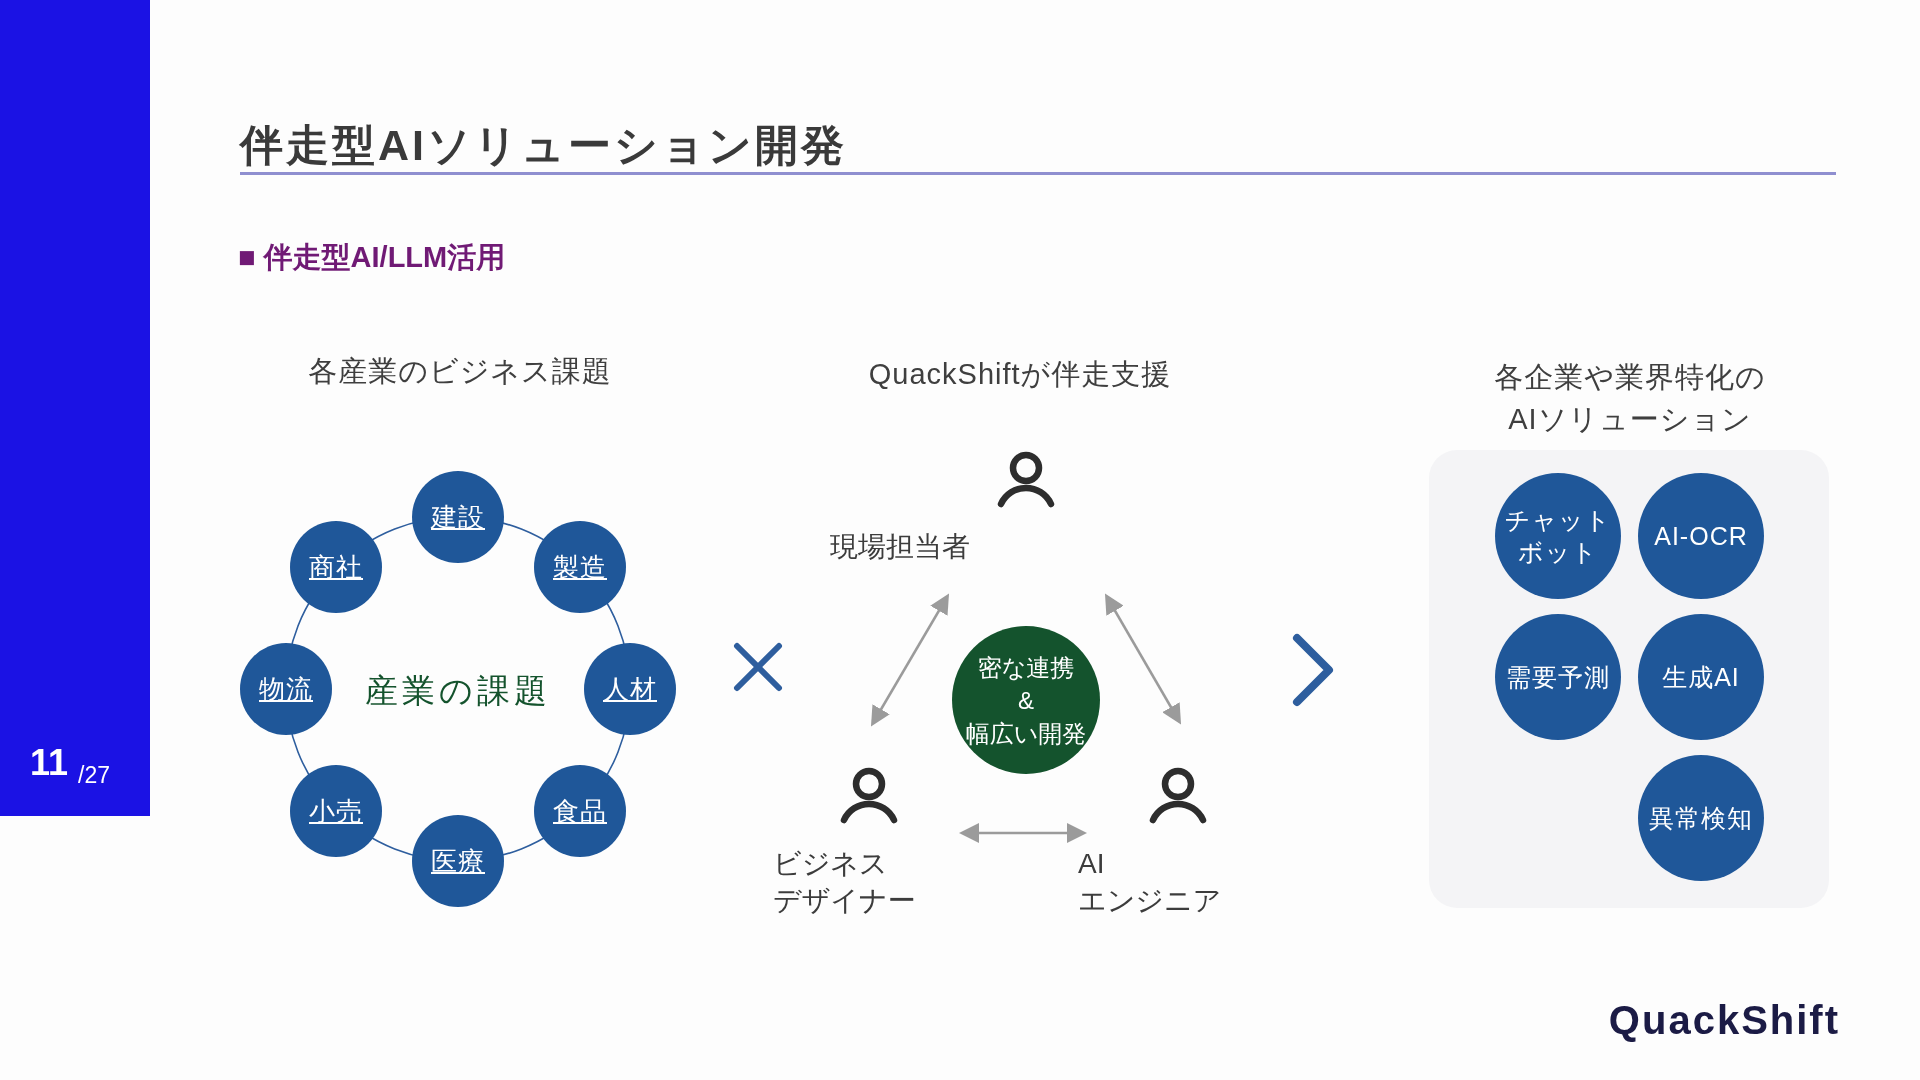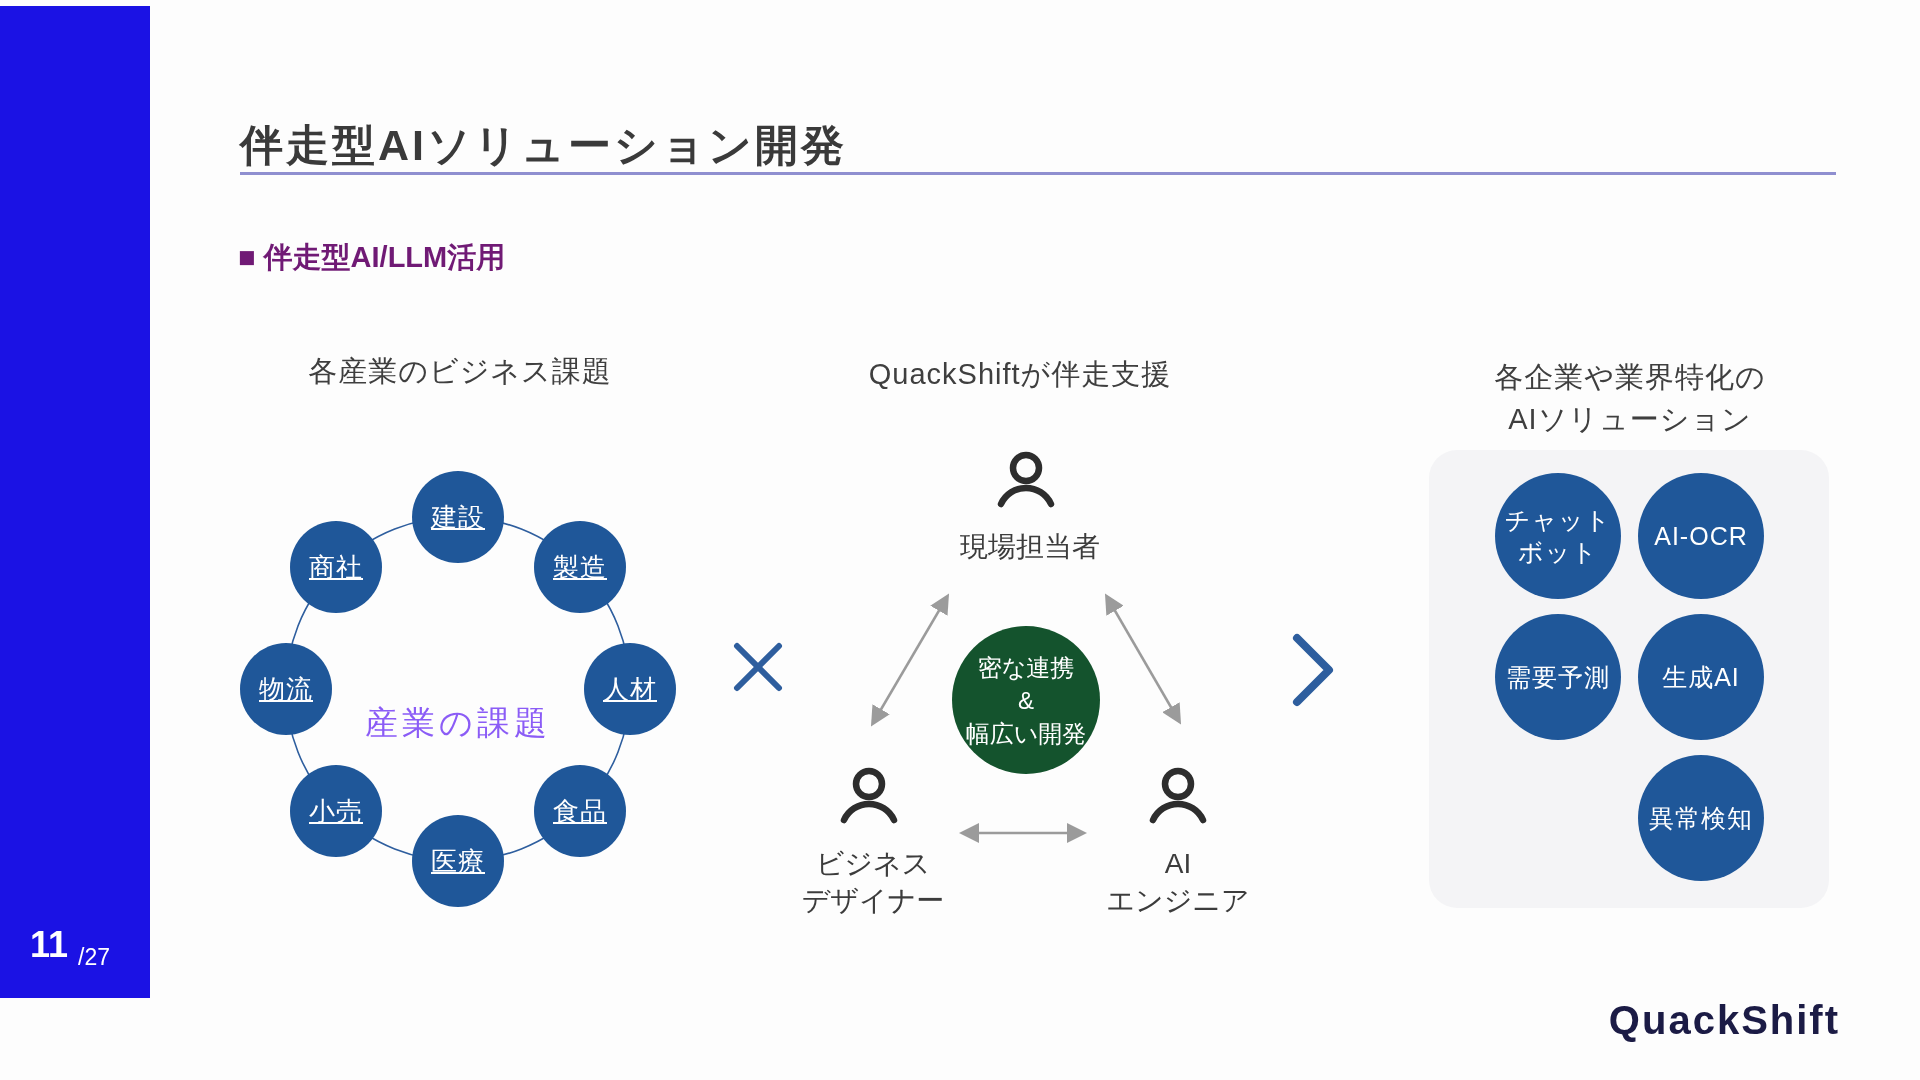--- a/index.html
+++ b/index.html
@@ -2,21 +2,21 @@
 <html><head>
 <meta charset="utf-8">
 <style>
   html,body{margin:0;padding:0;background:#e8e8e8;}
   .slide{
     position:relative;width:1920px;height:1080px;overflow:hidden;
     background:#FDFDFD;color:#3B3B3B;
     font-family:"Liberation Sans","DejaVu Sans",sans-serif;
   }
   
-  .sidebar{position:absolute;left:0;top:6px;width:150px;height:992px;background:#1B12E4;}
+  .sidebar{position:absolute;left:0;top:0;width:150px;height:816px;background:#1B12E4;}
   .page-num{position:absolute;left:30px;bottom:32px;color:#fff;display:flex;align-items:baseline;gap:10px;}
   .page-num .cur{font-size:36px;font-weight:700;}
   .page-num .tot{font-size:23px;font-weight:500;position:relative;top:8px;}
 
   
   .title{position:absolute;left:240px;top:88px;font-size:43px;font-weight:700;letter-spacing:3px;color:#3A3A3A;}
   .divider{position:absolute;left:240px;top:172px;width:1596px;height:3px;background:#8F8FD0;}
   .section-label{position:absolute;left:238px;top:238px;font-size:29px;font-weight:700;color:#701a75;}
 
   
@@ -28,30 +28,30 @@
   
   .wheel{position:absolute;left:238px;top:469px;width:440px;height:440px;}
   .wheel svg.ring{position:absolute;left:0;top:0;}
   .ind-circle{
     position:absolute;width:92px;height:92px;border-radius:50%;background:#1F5799;
     display:flex;align-items:center;justify-content:center;
     color:#fff;font-size:26px;font-weight:500;letter-spacing:1px;text-decoration:underline;
   }
   .wheel-center{
     position:absolute;left:70px;top:200px;width:300px;text-align:center;
-    font-size:33px;color:#8b5cf6;letter-spacing:4px;font-weight:500;margin-top:32px;
+    font-size:33px;color:#14532d;letter-spacing:4px;font-weight:500;
   }
 
   
   .op{position:absolute;}
 
   
   .triangle{position:absolute;left:830px;top:420px;width:400px;height:510px;}
   .person{position:absolute;width:64px;height:64px;}
-  .role{position:absolute;text-align:center;font-size:28px;color:#3C3C3C;line-height:37px;font-weight:500;}
+  .role{position:absolute;font-size:28px;color:#3C3C3C;line-height:37px;font-weight:500;}
   .collab-circle{
     position:absolute;left:122px;top:206px;width:148px;height:148px;border-radius:50%;
     background:#14532d;color:#fff;display:flex;flex-direction:column;
     align-items:center;justify-content:center;text-align:center;
     font-size:24px;line-height:33px;font-weight:500;
   }
   .tri-arrows{position:absolute;left:0;top:0;}
 
   
   .panel{position:absolute;left:1429px;top:450px;width:400px;height:458px;background:#F4F4F6;border-radius:28px;}

